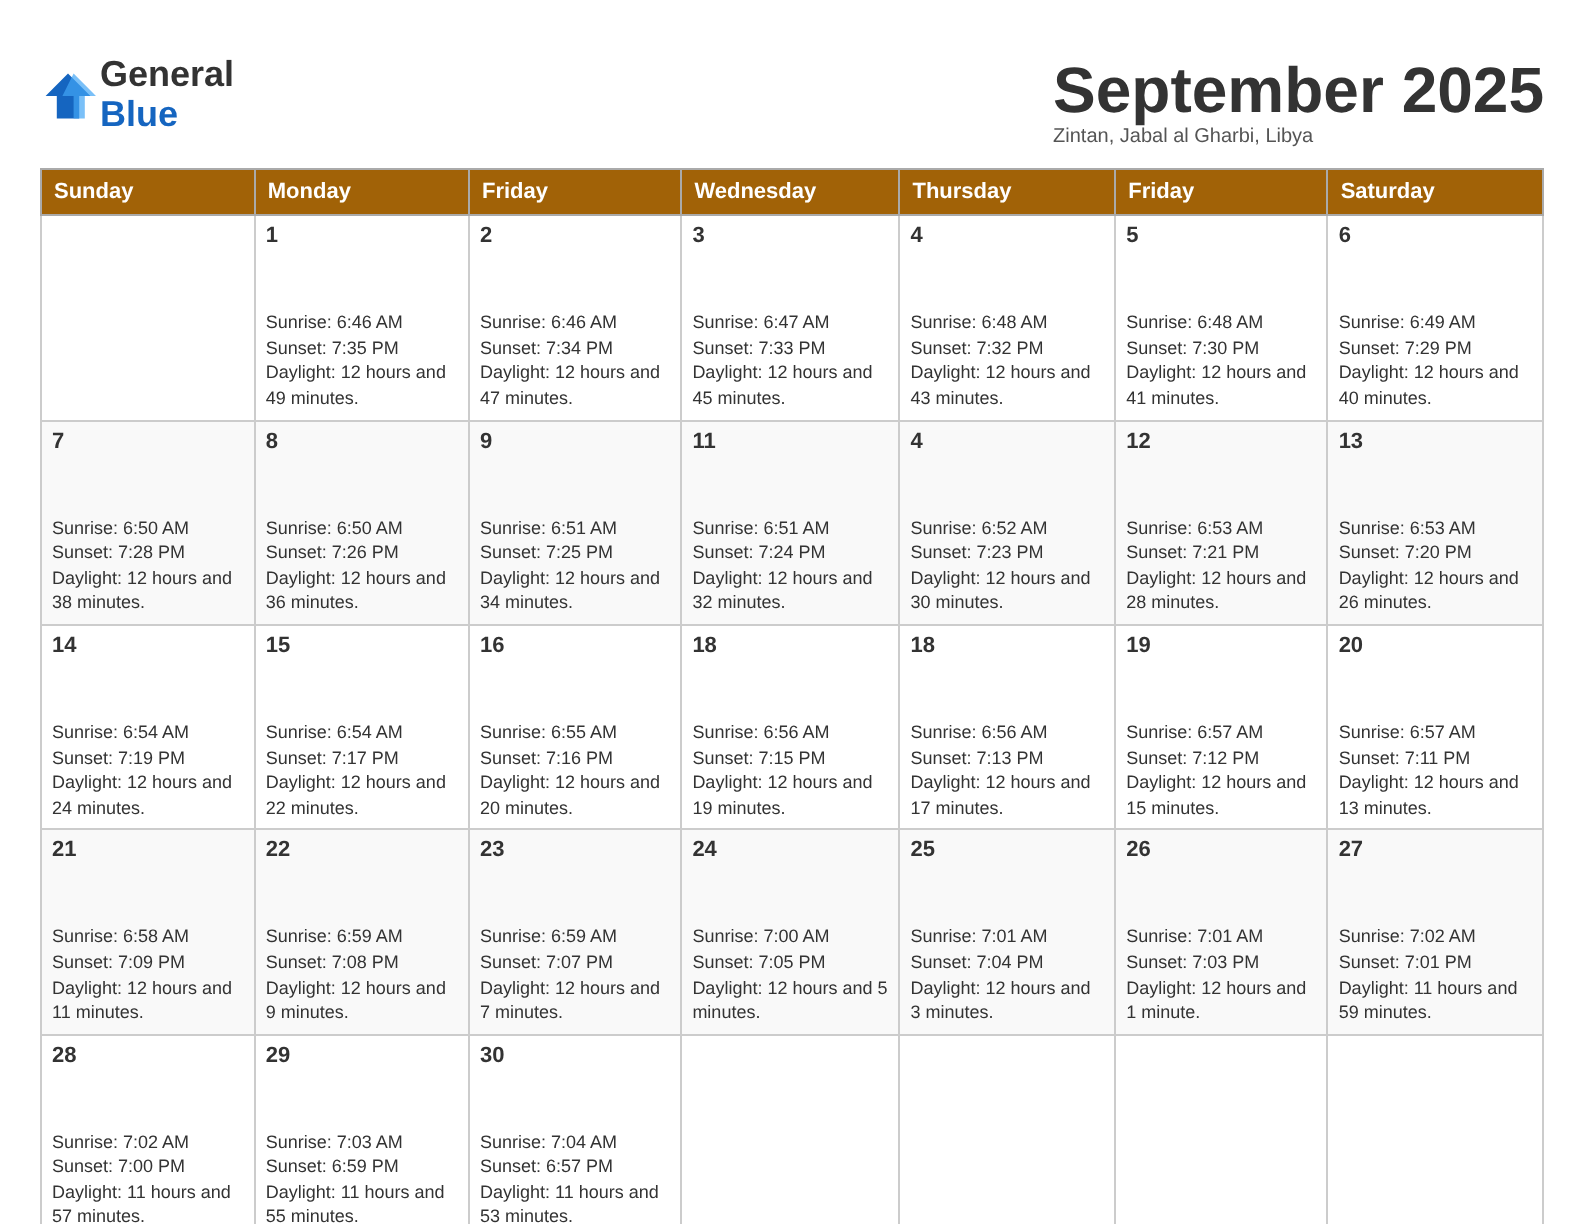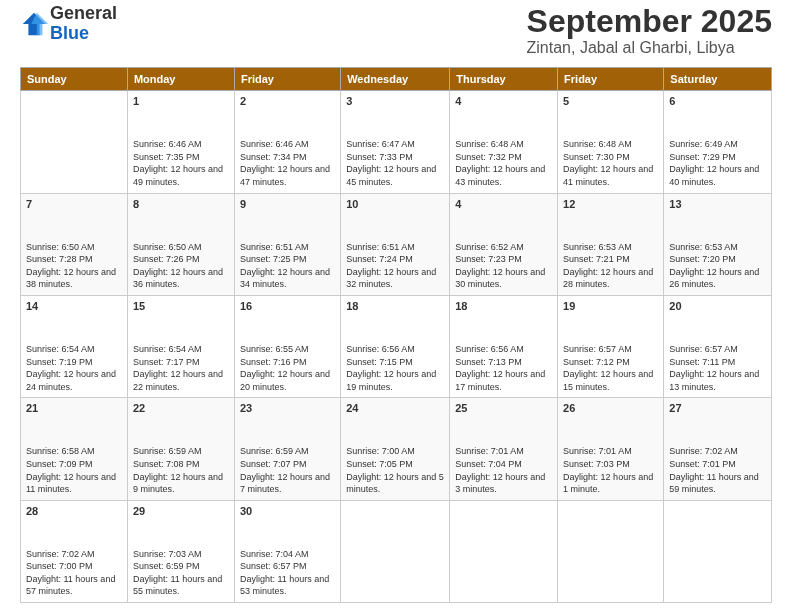--- a/index.html
+++ b/index.html
@@ -6,21 +6,21 @@
     body {
       font-family: Arial, sans-serif;
       background: #fff;
       width: 792px;
       height: 612px;
       overflow: hidden;
     }
     .page {
       width: 792px;
       height: 612px;
-      padding: 4px 20px 10px 20px;
+      padding: 28px 20px 10px 20px;
     }
     .header {
       display: flex;
       justify-content: space-between;
       align-items: flex-start;
       margin-bottom: 10px;
     }
     .logo {
       display: flex;
       align-items: center;
@@ -48,21 +48,21 @@
     .title-area {
       text-align: left;
     }
     .month-title {
       font-size: 32px;
       font-weight: bold;
       color: #333;
       line-height: 1.1;
     }
     .location {
-      font-size: 16px;
+      font-size: 10px;
       color: #555;
     }
     .calendar {
       width: 100%;
       border-collapse: collapse;
       font-size: 10px;
     }
     .calendar th {
       background-color: #1565c0;
       color: #fff;
@@ -208,21 +208,21 @@
         </td>
           <td>
           <div class="day-number">9</div>
           <div class="day-info">
             Sunrise: 6:51 AM<br>
             Sunset: 7:25 PM<br>
             Daylight: 12 hours and 34 minutes.
           </div>
         </td>
           <td>
-          <div class="day-number">10</div>
+          <div class="day-number">11</div>
           <div class="day-info">
             Sunrise: 6:51 AM<br>
             Sunset: 7:24 PM<br>
             Daylight: 12 hours and 32 minutes.
           </div>
         </td>
           <td>
           <div class="day-number">4</div>
           <div class="day-info">
             Sunrise: 6:52 AM<br>

